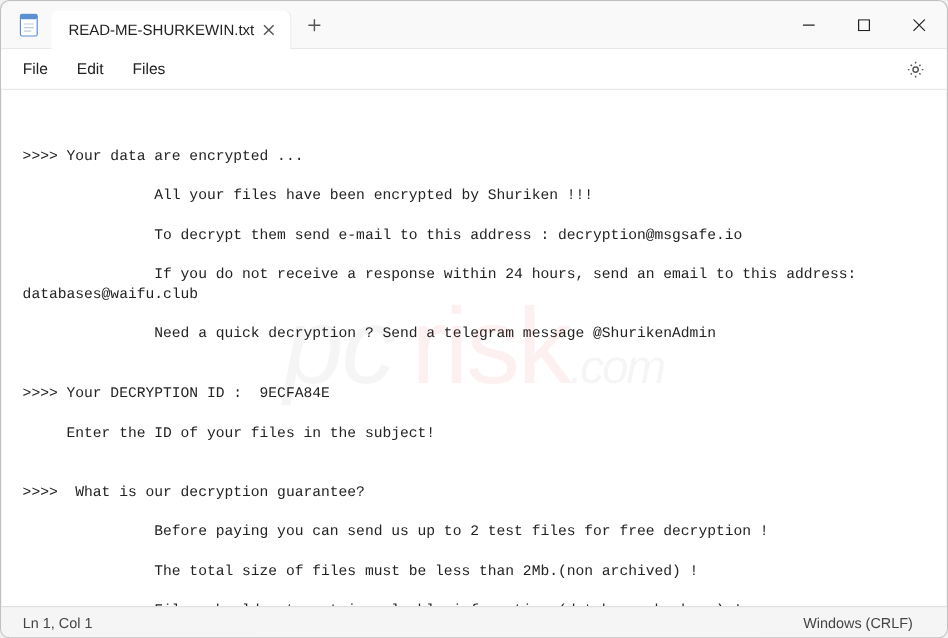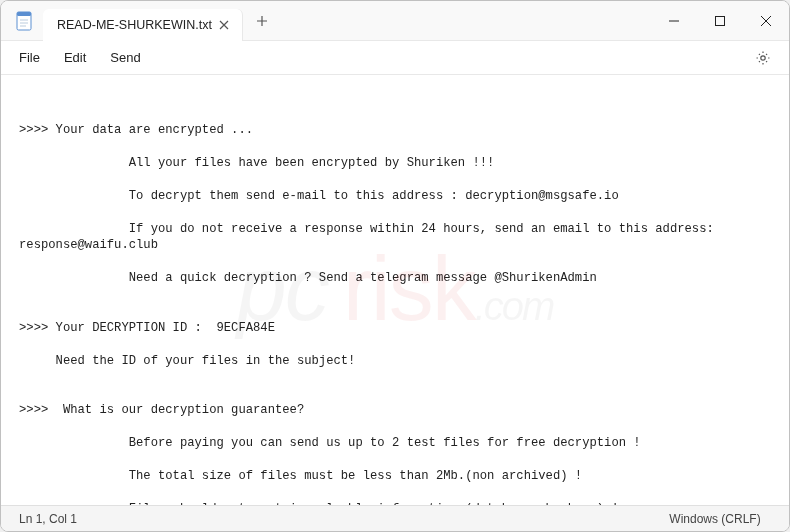--- a/index.html
+++ b/index.html
@@ -202,46 +202,46 @@
         <svg viewBox="0 0 10 10">
             <path d="M0 0 L10 10 M10 0 L0 10" stroke="currentColor" stroke-width="1"></path>
           </svg>
       </div>
     </div>
   </div>
 
   <div class="menubar">
     <div class="menu-item">File</div>
     <div class="menu-item">Edit</div>
-    <div class="menu-item">Send</div>
+    <div class="menu-item">Files</div>
     <div class="gear">
       <svg width="16" height="16" viewBox="0 0 16 16">
         <path fill="none" stroke="#555" stroke-width="1.2" d="M8 10.2a2.2 2.2 0 100-4.4 2.2 2.2 0 000 4.4z"></path>
         <path fill="none" stroke="#555" stroke-width="1.2" d="M8 1.5v1.4M8 13.1v1.4M13.1 8h1.4M1.5 8h1.4M12.1 3.9l-1 1M4.9 11.1l-1 1M12.1 12.1l-1-1M4.9 4.9l-1-1"></path>
       </svg>
     </div>
   </div>
 
   <div class="content">
     <div class="watermark"><span>pc</span><span class="risk">risk</span><span style="font-size:40px">.com</span></div>
 <span>&gt;&gt;&gt;&gt; Your data are encrypted ...</span>
 
 <span>               All your files have been encrypted by Shuriken !!!</span>
 
 <span>               To decrypt them send e-mail to this address : decryption@msgsafe.io</span>
 
 <span>               If you do not receive a response within 24 hours, send an email to this address:</span>
-<span>response@waifu.club</span>
+<span>databases@waifu.club</span>
 
 <span>               Need a quick decryption ? Send a telegram message @ShurikenAdmin</span>
 
 
 <span>&gt;&gt;&gt;&gt; Your DECRYPTION ID :  9ECFA84E</span>
 
-<span>     Need the ID of your files in the subject!</span>
+<span>     Enter the ID of your files in the subject!</span>
 
 
 <span>&gt;&gt;&gt;&gt;  What is our decryption guarantee?</span>
 
 <span>               Before paying you can send us up to 2 test files for free decryption !</span>
 
 <span>               The total size of files must be less than 2Mb.(non archived) !</span>
 
 <span>               Files should not contain valuable information.(databases,backups) !</span>
 

